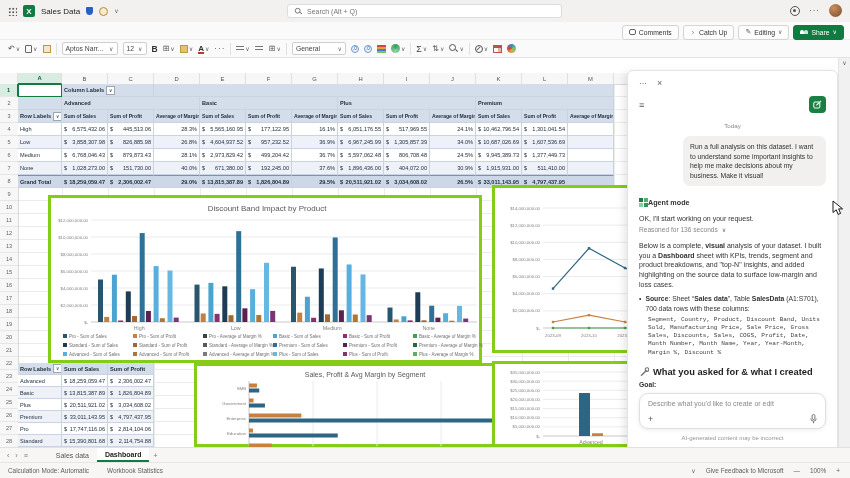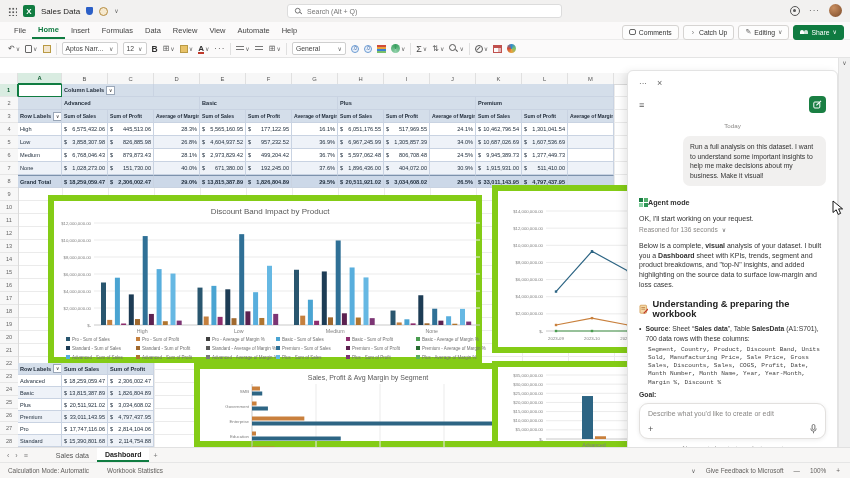--- a/index.html
+++ b/index.html
@@ -69,21 +69,21 @@
   .ph{background:#d4deea !important;font-weight:bold;color:#1d2836}
   .mh{font-size:5.1px}
   .sel{background:#fff !important;border:1.5px solid #107c41 !important}
   .prow.alt .pcell{background:#eef2f8}
   .prow.gt .pcell{background:#ccd8e8 !important;font-weight:bold;border-top:1px solid #7d92ac}
   .acct{justify-content:space-between}
   .num{justify-content:flex-end}
   .ddbox{width:7px;height:7px;background:#fff;border:1px solid #9aa7b8;font-size:4.5px;color:#555;display:flex;align-items:center;justify-content:center;margin-left:2px;flex:none}
   #ptable{position:absolute;left:18px;top:290px;z-index:3}
   #ptable .pcell{height:12px}
-  .chartbox{position:absolute;background:#fff;border:6px solid #84cc16;z-index:3;box-sizing:border-box}
+  .chartbox{position:absolute;background:#fff;border:3px solid #84cc16;z-index:3;box-sizing:border-box}
   .ct{font-size:8px;fill:#595959}
   .ct2{font-size:7px;fill:#595959}
   .tk{font-size:4.3px;fill:#808080}
   .tk2{font-size:5.3px;fill:#808080}
   .lg{font-size:4.5px;fill:#707070}
   .gl{stroke:#ebebeb;stroke-width:1}
   .axl{stroke:#c9c9c9;stroke-width:1}
   
   .tabbar{position:absolute;left:0;top:447px;right:0;height:15px;background:#f7f6f5;border-top:1px solid #e1e1e1;display:flex;align-items:center;font-size:7px;color:#555;gap:2px;padding-left:5px;box-sizing:border-box;z-index:12}
   .navgl{color:#777;font-size:7px;padding:0 2px}
@@ -136,31 +136,20 @@
       <span>Search (Alt + Q)</span>
     </div>
     <div class="tb-right">
       <span class="gearicon"></span>
       <span class="dots">···</span>
       <span class="avatar"></span>
     </div>
   </div>
 
   <div class="menubar">
-    <div id="menu-items" style="display:flex;height:100%">
-        <span class="mitem">File</span>
-        <span class="mitem active">Home</span>
-        <span class="mitem">Insert</span>
-        <span class="mitem">Formulas</span>
-        <span class="mitem">Data</span>
-        <span class="mitem">Review</span>
-        <span class="mitem">View</span>
-        <span class="mitem">Automate</span>
-        <span class="mitem">Help</span>
-      </div>
     <div class="mb-right">
       <div class="chipbtn">
           <span class="cicon"></span>
           <span>Comments</span>
         </div>
       <div class="chipbtn">
           <span class="navgl">›</span>
           <span>Catch Up</span>
         </div>
       <div class="chipbtn">
@@ -846,34 +835,32 @@
           <rect x="5" y="5" width="4" height="4" fill="#2e9757"></rect>
         </svg>
       <span>Agent mode</span>
     </div>
     <div class="p-ack">OK, I'll start working on your request.</div>
     <div class="p-reason">
         <span>Reasoned for 136 seconds</span>
         <span class="chev">∨</span>
       </div>
     <div class="p-para"><span>Below is a complete, </span><b>visual</b><span> analysis of your dataset. I built you a </span><b>Dashboard</b><span> sheet with KPIs, trends, segment and product breakdowns, and "top-N" insights, and added highlighting on the source data to surface low-margin and loss cases.</span></div>
-    <div class="p-h3">
-      <svg width="10" height="10" viewBox="0 0 10 10">
-          <rect x="1" y="1" width="7" height="8.5" rx="1" fill="#f5d9a8" stroke="#c98a3a" stroke-width="0.7"></rect>
-          <line x1="2.5" y1="3.4" x2="6.5" y2="3.4" stroke="#b06a2c" stroke-width="0.7"></line>
-          <line x1="2.5" y1="5.2" x2="6.5" y2="5.2" stroke="#b06a2c" stroke-width="0.7"></line>
-          <line x1="5" y1="9.6" x2="9.6" y2="5" stroke="#c0392b" stroke-width="1.4"></line>
-        </svg>
-      <span>Understanding &amp; preparing the workbook</span>
-    </div>
     <div class="p-bullet">
       <span>•</span>
       <span><b>Source</b><span>: Sheet “</span><b>Sales data</b><span>”, Table </span><b>SalesData</b><span> (A1:S701), 700 data rows with these columns:</span></span>
     </div>
     <div class="p-code">Segment, Country, Product, Discount Band, Units Sold, Manufacturing Price, Sale Price, Gross Sales, Discounts, Sales, COGS, Profit, Date, Month Number, Month Name, Year, Year-Month, Margin %, Discount %</div>
+    <div class="p-h3">
+      <svg width="10" height="10" viewBox="0 0 10 10">
+          <line x1="2" y1="8.8" x2="7.6" y2="3.2" stroke="#707070" stroke-width="1.3"></line>
+          <circle cx="8" cy="2.6" r="1.8" fill="none" stroke="#707070" stroke-width="1.1"></circle>
+        </svg>
+      <span>What you asked for &amp; what I created</span>
+    </div>
     <div class="p-goal">Goal:</div>
     <div class="p-input">
       <div class="p-ph">Describe what you'd like to create or edit</div>
       <div class="p-inrow">
         <span class="p-plus">+</span>
         <svg width="7" height="10" viewBox="0 0 7 10">
             <rect x="2.1" y="0.5" width="2.8" height="5" rx="1.4" fill="none" stroke="#666" stroke-width="0.9"></rect>
             <path d="M0.8 4.5 a2.7 2.7 0 0 0 5.4 0" fill="none" stroke="#666" stroke-width="0.9"></path>
             <line x1="3.5" y1="7.4" x2="3.5" y2="9.3" stroke="#666" stroke-width="0.9"></line>
           </svg>

